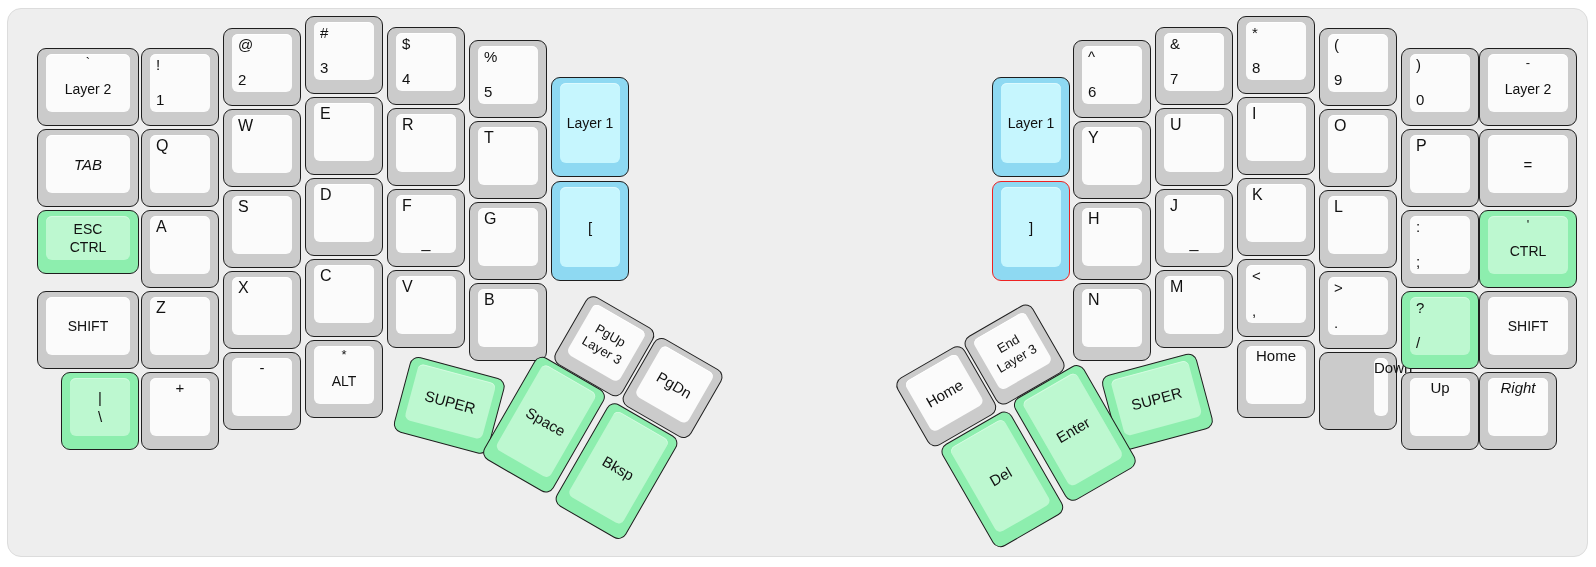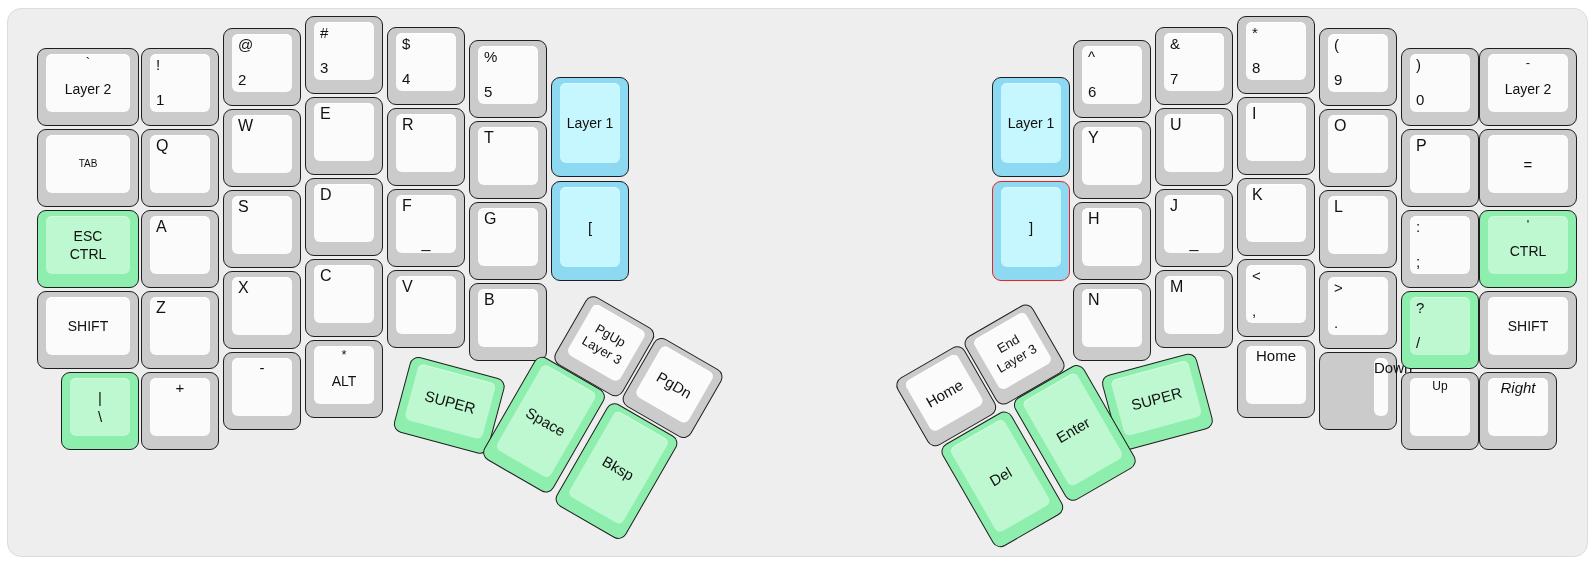--- a/index.html
+++ b/index.html
@@ -56,27 +56,27 @@
 <div id="keys-layer">
     <div class="key white" style="left: 37px; top: 48px; width: 102px; height: 78px;">
       <div class="keytop type-sc" style="font-size: 14px;">
         <span class="lab tc sub">`</span>
         <div class="cwrap">
           <span>Layer 2</span>
         </div>
       </div>
     </div>
     <div class="key white" style="left: 37px; top: 129px; width: 102px; height: 78px;">
-      <div class="keytop type-c" style="font-size: 10px;">
+      <div class="keytop type-c" style="font-size: 15px; font-style: italic;">
         <div class="cwrap">
           <span>TAB</span>
         </div>
       </div>
     </div>
-    <div class="key green" style="left: 37px; top: 210px; width: 102px; height: 78px;">
+    <div class="key green" style="left: 37px; top: 210px; width: 102px; height: 64px;">
       <div class="keytop type-c" style="font-size: 14px;">
         <div class="cwrap">
           <span>ESC</span>
           <span>CTRL</span>
         </div>
       </div>
     </div>
     <div class="key white" style="left: 37px; top: 291px; width: 102px; height: 78px;">
       <div class="keytop type-c" style="font-size: 14px;">
         <div class="cwrap">
@@ -358,21 +358,21 @@
         <span class="lab bl">;</span>
       </div>
     </div>
     <div class="key green" style="left: 1401px; top: 291px; width: 78px; height: 78px;">
       <div class="keytop type-stack" style="font-size: 15px;">
         <span class="lab tl">?</span>
         <span class="lab bl">/</span>
       </div>
     </div>
     <div class="key white" style="left: 1401px; top: 372px; width: 78px; height: 78px;">
-      <div class="keytop type-tc" style="font-size: 12px;">
+      <div class="keytop type-tc" style="font-size: 15px;">
         <span class="lab tc">Up</span>
       </div>
     </div>
     <div class="key white" style="left: 1479px; top: 48px; width: 98px; height: 78px;">
       <div class="keytop type-sc" style="font-size: 14px;">
         <span class="lab tc sub">-</span>
         <div class="cwrap">
           <span>Layer 2</span>
         </div>
       </div>

